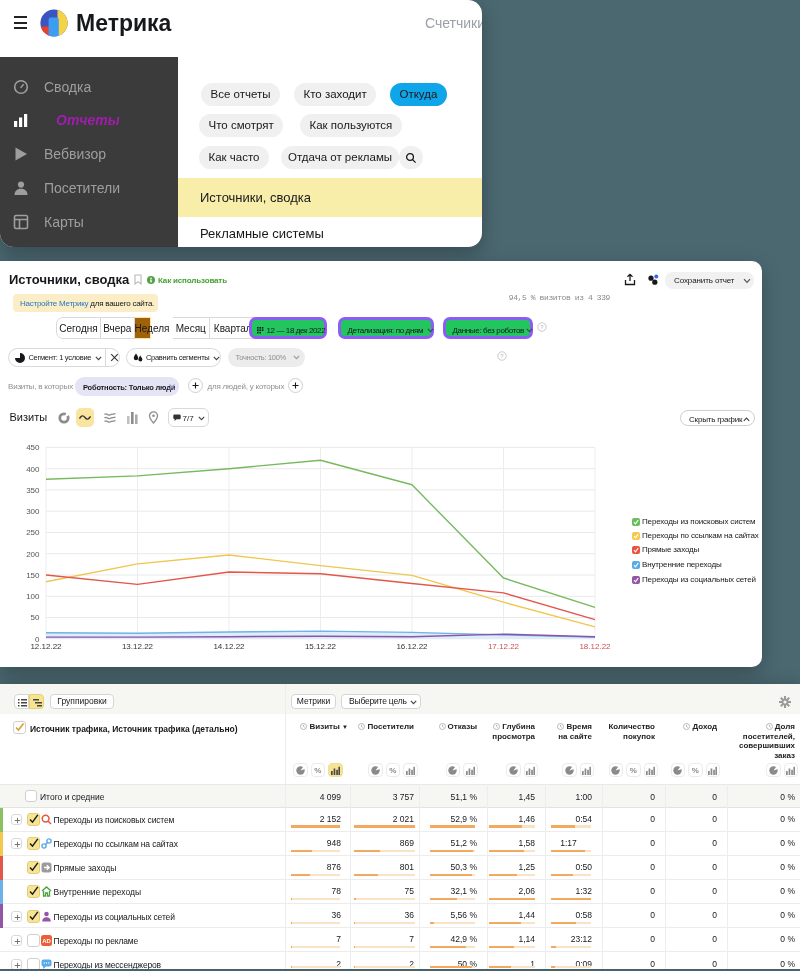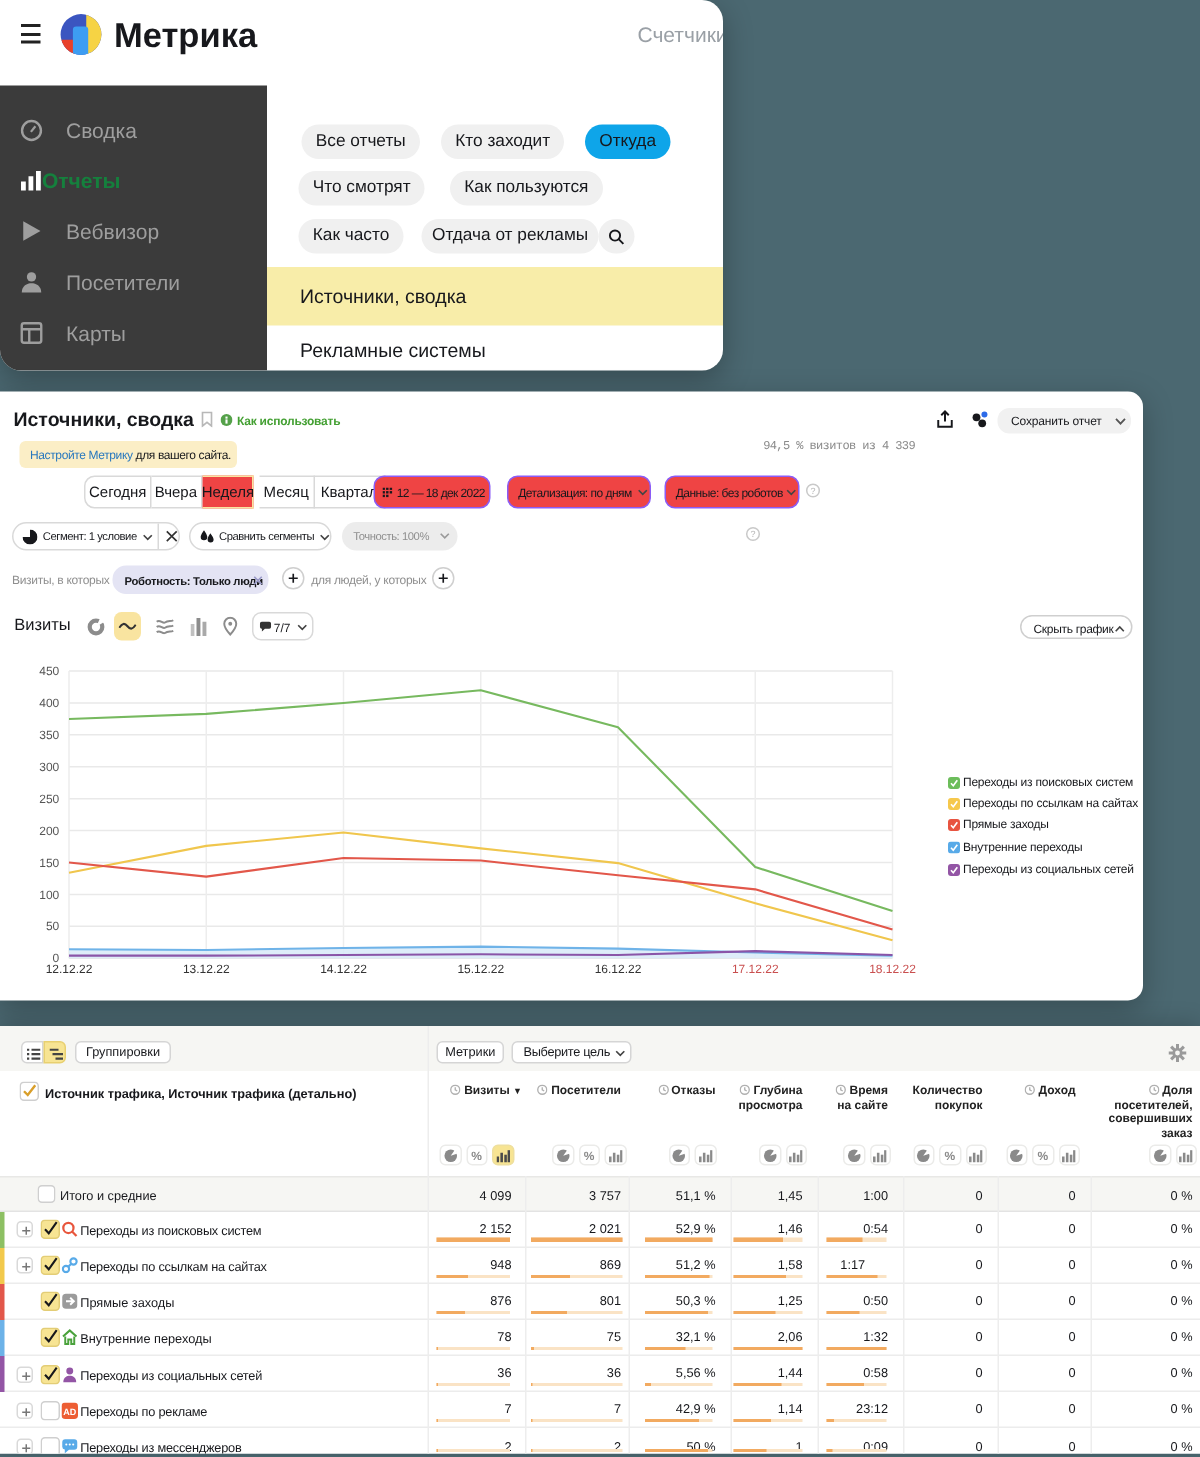--- a/index.html
+++ b/index.html
@@ -29,21 +29,21 @@
       <rect x="17.5" y="0" width="10.5" height="28" fill="#f6d344"></rect>
       <rect x="0" y="17.5" width="10" height="10.5" fill="#e8402a"></rect>
       <rect x="8.6" y="8.6" width="10.2" height="19.4" rx="2.2" fill="#3d9df2"></rect>
     </g>
   </svg>
   <div class="abs nw" style="left:76px;top:9px;font-size:23px;font-weight:700;color:#17181c;line-height:28px;">Метрика</div>
   <div class="abs nw" style="left:425px;top:15px;font-size:14px;color:#9aa0a6;">Счетчики</div>
 
   <div class="abs" style="left:0;top:57px;width:178px;height:190px;background:#3b3b3b;"></div>
   <div class="abs nw sbi" style="left:44px;top:79px;font-size:14px;color:#9e9e9e;">Сводка</div>
-  <div class="abs nw sbi" style="left:28px;top:112px;font-size:14px;color:#15803d;font-weight:700;">Отчеты</div>
+  <div class="abs nw sbi" style="left:56px;top:112px;font-size:14px;color:#a21caf;font-weight:700;font-style:italic;">Отчеты</div>
   <div class="abs nw sbi" style="left:44px;top:146px;font-size:14px;color:#9e9e9e;">Вебвизор</div>
   <div class="abs nw sbi" style="left:44px;top:180px;font-size:14px;color:#9e9e9e;">Посетители</div>
   <div class="abs nw sbi" style="left:44px;top:214px;font-size:14px;color:#9e9e9e;">Карты</div>
 
   <svg class="abs" style="left:13px;top:79px" width="16" height="16" viewBox="0 0 16 16">
       <circle cx="8" cy="8" r="6.3" fill="none" stroke="#9e9e9e" stroke-width="1.6"></circle>
       <path d="M7.6 8.9 L10.6 5.2" stroke="#9e9e9e" stroke-width="1.5"></path>
     </svg>
   <svg class="abs" style="left:13px;top:112px" width="16" height="16" viewBox="0 0 16 16">
       <rect x="1" y="9" width="3.2" height="6" fill="#fff"></rect>
@@ -109,25 +109,25 @@
     <svg class="abs" style="left:78px;top:6.5px" width="8" height="6" viewBox="0 0 8 6">
         <path d="M1 1.2 L4 4.4 L7 1.2" fill="none" stroke="#555" stroke-width="1.2"></path>
       </svg>
   </div>
 
   <div class="abs" style="left:13px;top:33px;width:145px;height:18px;background:#fbeec6;border-radius:4px;"></div>
   <div class="abs nw" style="left:20px;top:38px;font-size:8px;letter-spacing:-0.25px;"><span style="color:#2878be;">Настройте Метрику</span> <span style="color:#17181c;">для вашего сайта.</span></div>
 
   <style>
     .tab { position:absolute; top:55.5px; height:22px; line-height:21px; font-size:10px; color:#17181c; text-align:center; border:1px solid #d9d9d9; border-left:none;margin-left:47px; }
-    .btn2 { position:absolute; top:55.5px; height:22px; border:1px solid #8b5cf6; border-radius:7px; background:#ef4444; font-size:8px; color:#17181c; }
+    .btn2 { position:absolute; top:55.5px; height:22px; border:3px solid #8b5cf6; border-radius:7px; background:#22c55e; font-size:8px; color:#17181c; }
   </style>
   <div class="tab" style="left:9px;width:45px;border-left:1px solid #d9d9d9;border-radius:7px 0 0 7px;">Сегодня</div>
   <div class="tab" style="left:54px;width:33.5px;">Вчера</div>
-  <div class="tab" style="left:87.5px;width:34px;background:#ef4444;border-color:#f9e4a0;">Неделя</div>
+  <div class="tab" style="left:87.5px;width:16px;background:#a16207;border-color:#f9e4a0;">Неделя</div>
   <div class="tab" style="left:126px;width:36.5px;">Месяц</div>
   <div class="tab" style="left:162.5px;width:47.5px;">Квартал</div>
   <div class="tab" style="left:210px;width:23.5px;border-radius:0 7px 7px 0;">Год</div>
   <div class="btn2" style="left:248.5px;width:78px;">
     <svg class="abs" style="left:5px;top:7px" width="8" height="8" viewBox="0 0 8 8">
         <g fill="#17181c">
           <rect x="0" y="0" width="1.6" height="1.6"></rect>
           <rect x="2.4" y="0" width="1.6" height="1.6"></rect>
           <rect x="4.8" y="0" width="1.6" height="1.6"></rect>
           <rect x="0" y="2.4" width="1.6" height="1.6"></rect>

